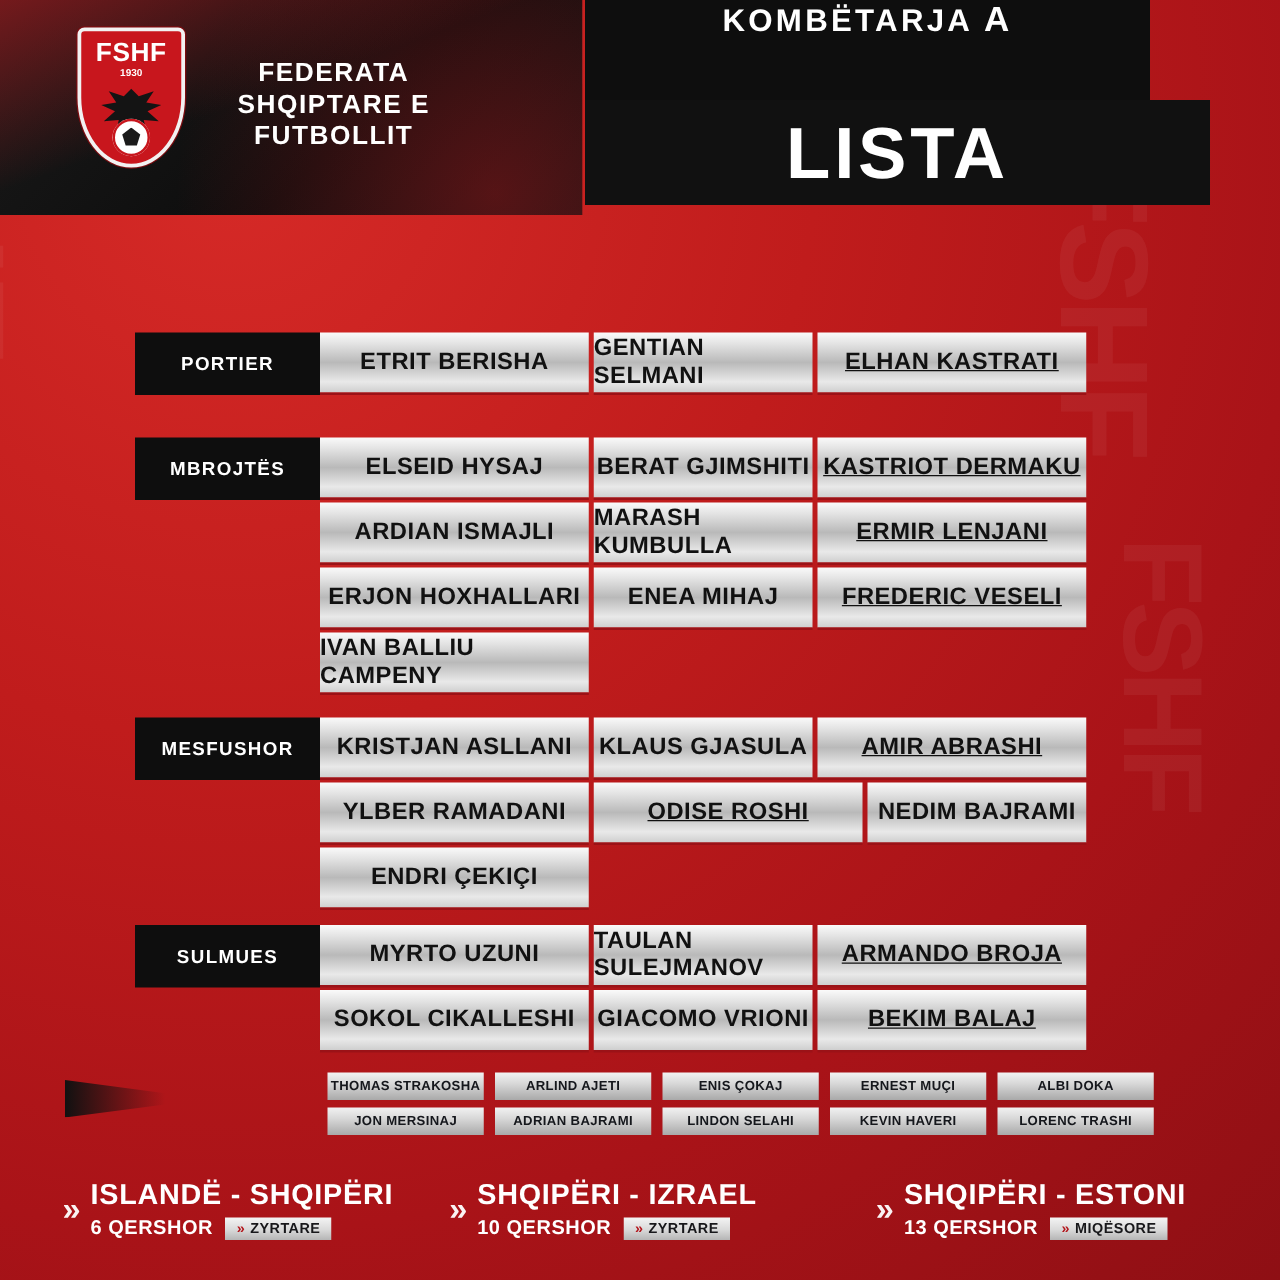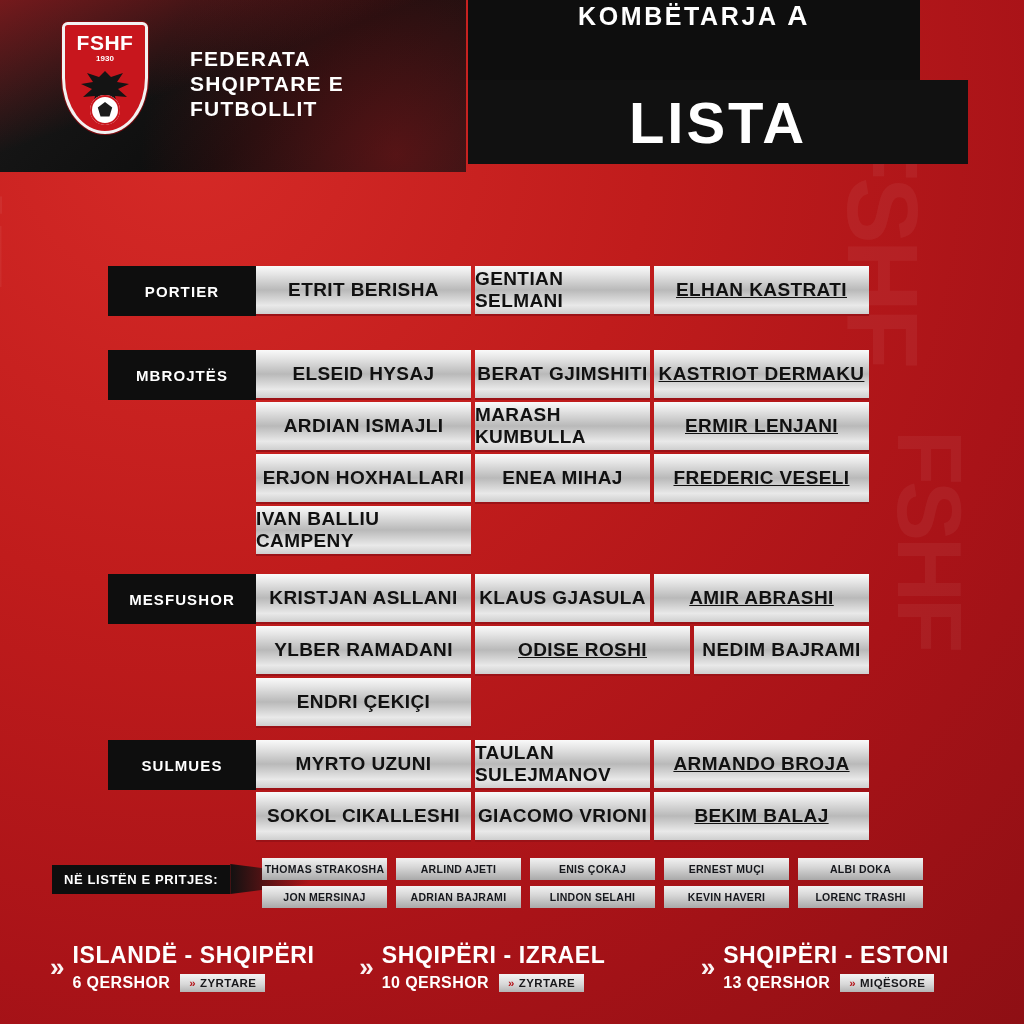--- a/index.html
+++ b/index.html
@@ -77,21 +77,21 @@
   .crest .ball:after {
     content: "";
     position: absolute; top: 7px; left: 7px; width: 16px; height: 16px;
     background: #1b1b1b;
     clip-path: polygon(50% 0%, 95% 35%, 78% 90%, 22% 90%, 5% 35%);
   }
   .fed-name {
     position: absolute; left: 190px; top: 46px;
     color: #fff; font-weight: 900; font-size: 21px; line-height: 25px;
     letter-spacing: 1.2px;
-    text-align: left;
+    text-align: center;
   }
 
   .kombetarja {
     position: absolute; left: 468px; top: 0; width: 452px; height: 92px;
     background: #0e0e0e;
     display: flex; align-items: flex-start; justify-content: center;
   }
   .kombetarja span {
     color: #fff; font-weight: 900; font-size: 25px; letter-spacing: 2.6px;
   }
@@ -291,21 +291,20 @@
       <div class="rowline">
         <div class="cell c1">SOKOL CIKALLESHI</div>
         <div class="cell c2">GIACOMO VRIONI</div>
         <div class="cell c3">BEKIM BALAJ</div>
       </div>
     </div>
   </div>
 
   <div class="waiting">
     <div class="wait-label-wrap">
-      <div class="wait-label">NË LISTËN E PRITJES:</div>
       <div class="wait-wedge"></div>
     </div>
     <div class="wait-grid">
       <div class="wait-row">
         <div class="wchip">THOMAS STRAKOSHA</div>
         <div class="wchip">ARLIND AJETI</div>
         <div class="wchip">ENIS ÇOKAJ</div>
         <div class="wchip">ERNEST MUÇI</div>
         <div class="wchip">ALBI DOKA</div>
       </div>

